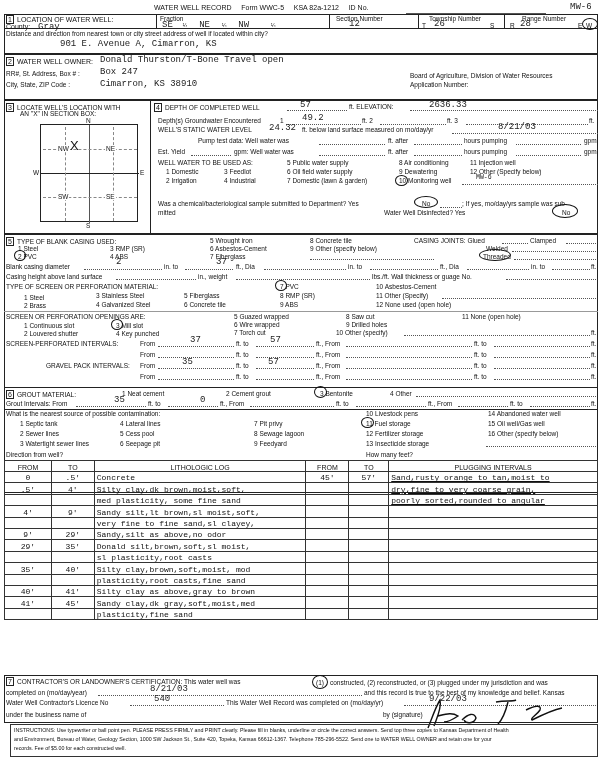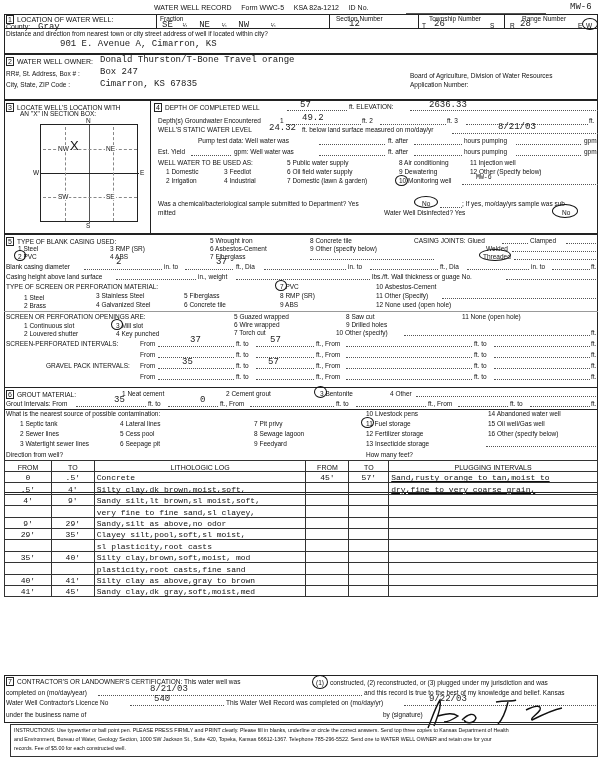--- a/index.html
+++ b/index.html
@@ -75,25 +75,25 @@
   <div class="abs sm" style="left:582px; top:22px;">W</div>
   <div class="circle" style="left:578px; top:18px; width:16px; height:12px;"></div>
 
   <div class="abs sm" style="left:2px; top:30px;">Distance and direction from nearest town or city street address of well if located within city?</div>
   <div class="abs hw" style="left:56px; top:39px;">901 E. Avenue A, Cimarron, KS</div>
 
   <div class="box" style="left:0; top:54px; width:594px; height:46px;"></div>
   <div class="abs" style="left:2px; top:57px;">
     <span class="secnum">2</span><span>WATER WELL OWNER:</span>
   </div>
-  <div class="abs hw" style="left:96px; top:55px;">Donald Thurston/T-Bone Travel orange</div>
+  <div class="abs hw" style="left:96px; top:55px;">Donald Thurston/T-Bone Travel open</div>
   <div class="abs sm" style="left:2px; top:70px;">RR#, St. Address, Box # :</div>
   <div class="abs hw" style="left:96px; top:67px;">Box 247</div>
   <div class="abs sm" style="left:2px; top:81px;">City, State, ZIP Code     :</div>
-  <div class="abs hw" style="left:96px; top:79px;">Cimarron, KS 67835</div>
+  <div class="abs hw" style="left:96px; top:79px;">Cimarron, KS 38910</div>
   <div class="abs sm" style="left:406px; top:72px;">Board of Agriculture, Division of Water Resources</div>
   <div class="abs sm" style="left:406px; top:81px;">Application Number:</div>
 
   <div class="box" style="left:0; top:100px; width:594px; height:134px;"></div>
   <div class="vline" style="left:146px; top:100px; height:134px;"></div>
   <div class="abs sm" style="left:2px; top:103px;">
     <span class="secnum">3</span><span>LOCATE WELL'S LOCATION WITH</span>
   </div>
   <div class="abs sm" style="left:16px; top:110px;">AN "X" IN SECTION BOX:</div>
 
@@ -403,20 +403,28 @@
         </tr>
         <tr>
           <td class="ctr">.5'</td>
           <td class="ctr">4'</td>
           <td style="text-decoration: none;">Silty clay,dk brown,moist,soft,</td>
           <td class="ctr"></td>
           <td class="ctr"></td>
           <td style="text-decoration: underline;">dry,fine to very coarse grain,</td>
         </tr>
         <tr>
+          <td class="ctr"></td>
+          <td class="ctr"></td>
+          <td style="text-decoration: none;">med plasticity, some fine sand</td>
+          <td class="ctr"></td>
+          <td class="ctr"></td>
+          <td style="text-decoration: underline;">poorly sorted,rounded to angular</td>
+        </tr>
+        <tr>
           <td class="ctr">4'</td>
           <td class="ctr">9'</td>
           <td style="text-decoration: none;">Sandy silt,lt brown,sl moist,soft,</td>
           <td class="ctr"></td>
           <td class="ctr"></td>
           <td style="text-decoration: none;"></td>
         </tr>
         <tr>
           <td class="ctr"></td>
           <td class="ctr"></td>
@@ -429,21 +437,21 @@
           <td class="ctr">9'</td>
           <td class="ctr">29'</td>
           <td style="text-decoration: none;">Sandy,silt as above,no odor</td>
           <td class="ctr"></td>
           <td class="ctr"></td>
           <td style="text-decoration: none;"></td>
         </tr>
         <tr>
           <td class="ctr">29'</td>
           <td class="ctr">35'</td>
-          <td style="text-decoration: none;">Clayey silt,pool,soft,sl moist,</td>
+          <td style="text-decoration: none;">Donald silt,brown,soft,sl moist,</td>
           <td class="ctr"></td>
           <td class="ctr"></td>
           <td style="text-decoration: none;"></td>
         </tr>
         <tr>
           <td class="ctr"></td>
           <td class="ctr"></td>
           <td style="text-decoration: none;">sl plasticity,root casts</td>
           <td class="ctr"></td>
           <td class="ctr"></td>
@@ -470,20 +478,28 @@
           <td class="ctr">41'</td>
           <td style="text-decoration: none;">Silty clay as above,gray to brown</td>
           <td class="ctr"></td>
           <td class="ctr"></td>
           <td style="text-decoration: none;"></td>
         </tr>
         <tr>
           <td class="ctr">41'</td>
           <td class="ctr">45'</td>
           <td style="text-decoration: none;">Sandy clay,dk gray,soft,moist,med</td>
+          <td class="ctr"></td>
+          <td class="ctr"></td>
+          <td style="text-decoration: none;"></td>
+        </tr>
+        <tr>
+          <td class="ctr"></td>
+          <td class="ctr"></td>
+          <td style="text-decoration: none;">plasticity,fine sand</td>
           <td class="ctr"></td>
           <td class="ctr"></td>
           <td style="text-decoration: none;"></td>
         </tr>
       </tbody>
   </table>
 
   <div class="box" style="left:0; top:675px; width:594px; height:48px;"></div>
   <div class="abs sm" style="left:2px; top:677px;">
     <span class="secnum">7</span><span>CONTRACTOR'S OR LANDOWNER'S CERTIFICATION: This water well was</span>

